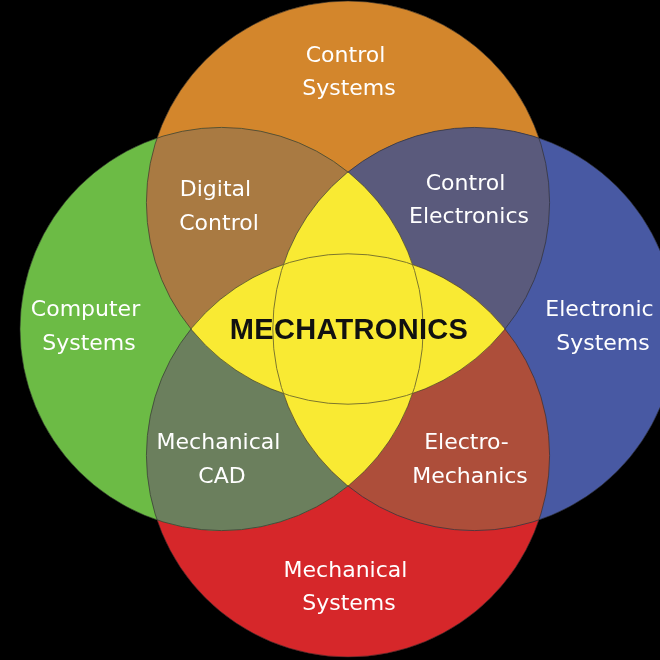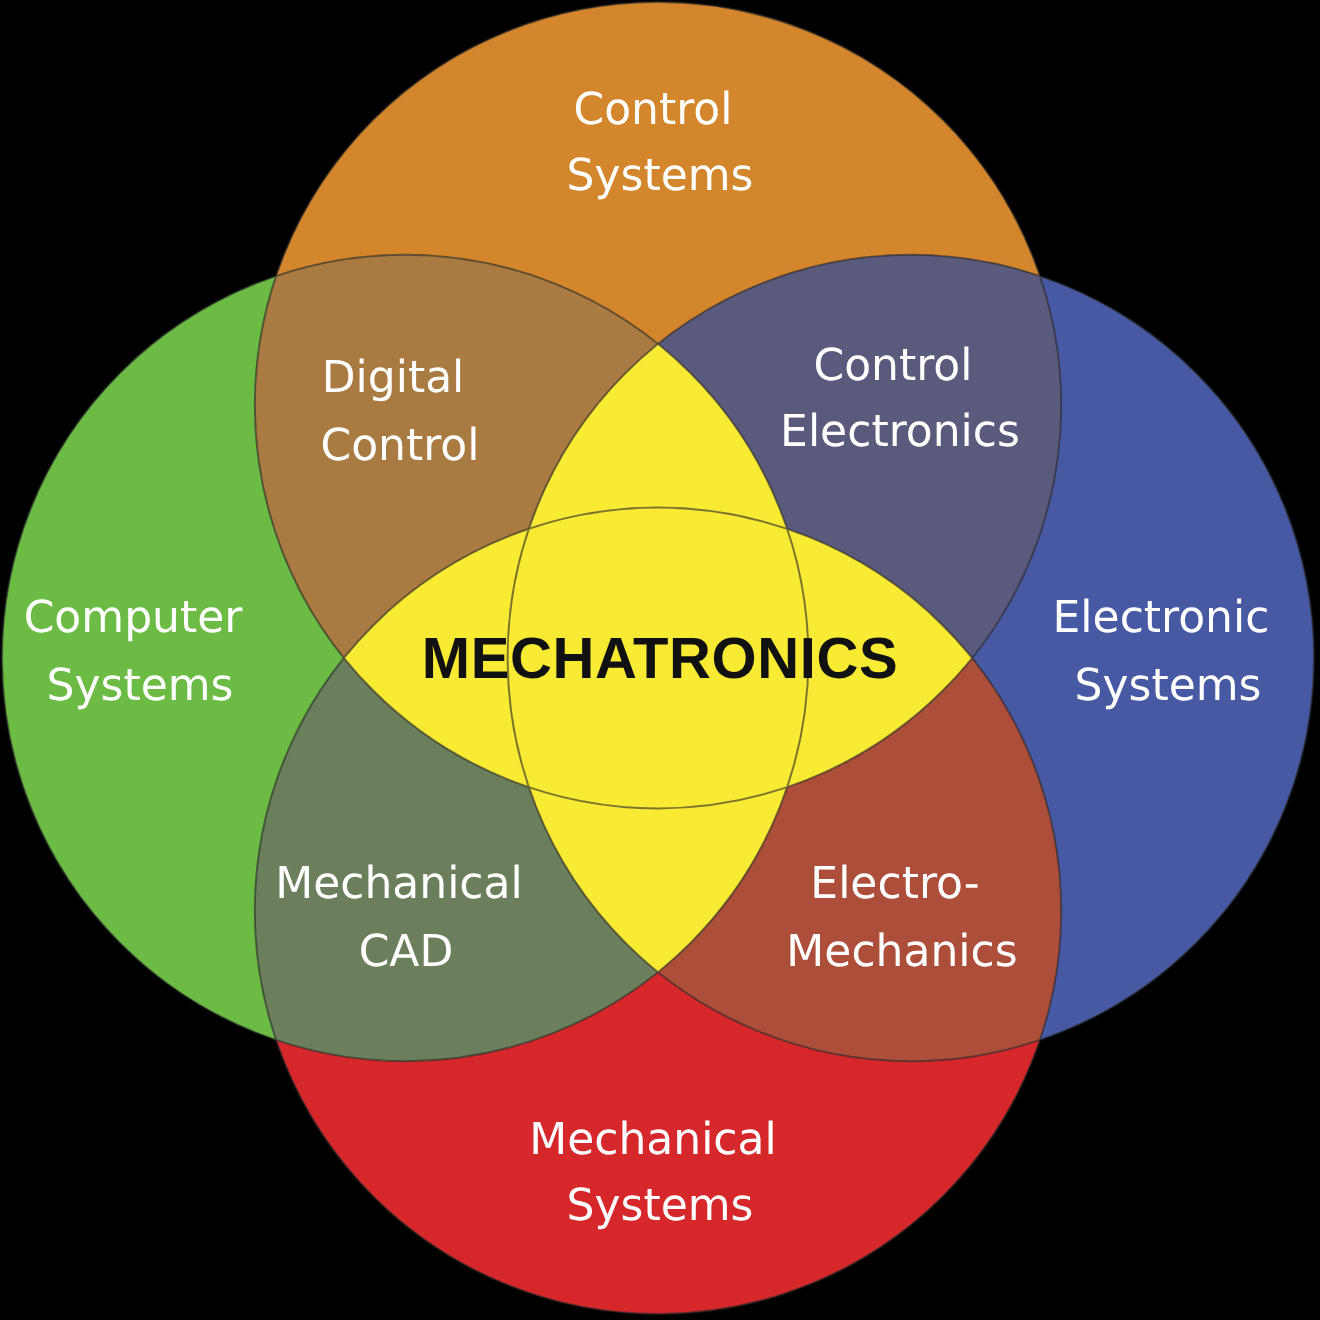--- a/index.html
+++ b/index.html
@@ -1,17 +1,17 @@
 <!DOCTYPE html>
 <html><head>
   <meta charset="utf-8">
   <style>
     html, body { margin: 0; padding: 0; background: #000; }
     body { width: 660px; height: 660px; overflow: hidden; }
-    .stage { position: relative; width: 528px; height: 660px; }
+    .stage { position: relative; width: 528px; height: 660px; margin-left: 19px; }
     svg { position: absolute; left: 0; top: 0; }
     .lbl { font-family: "DejaVu Sans", sans-serif; fill: #ffffff; font-size: 22px; text-anchor: middle; }
     .center-lbl { font-family: "Liberation Sans", sans-serif; font-weight: bold; fill: #111111; font-size: 29px; text-anchor: middle; letter-spacing: 0.3px; }
   </style>
 </head>
 <body>
 
 <div class="stage">
   <svg width="660" height="660" viewBox="0 0 660 660">
     <defs>

